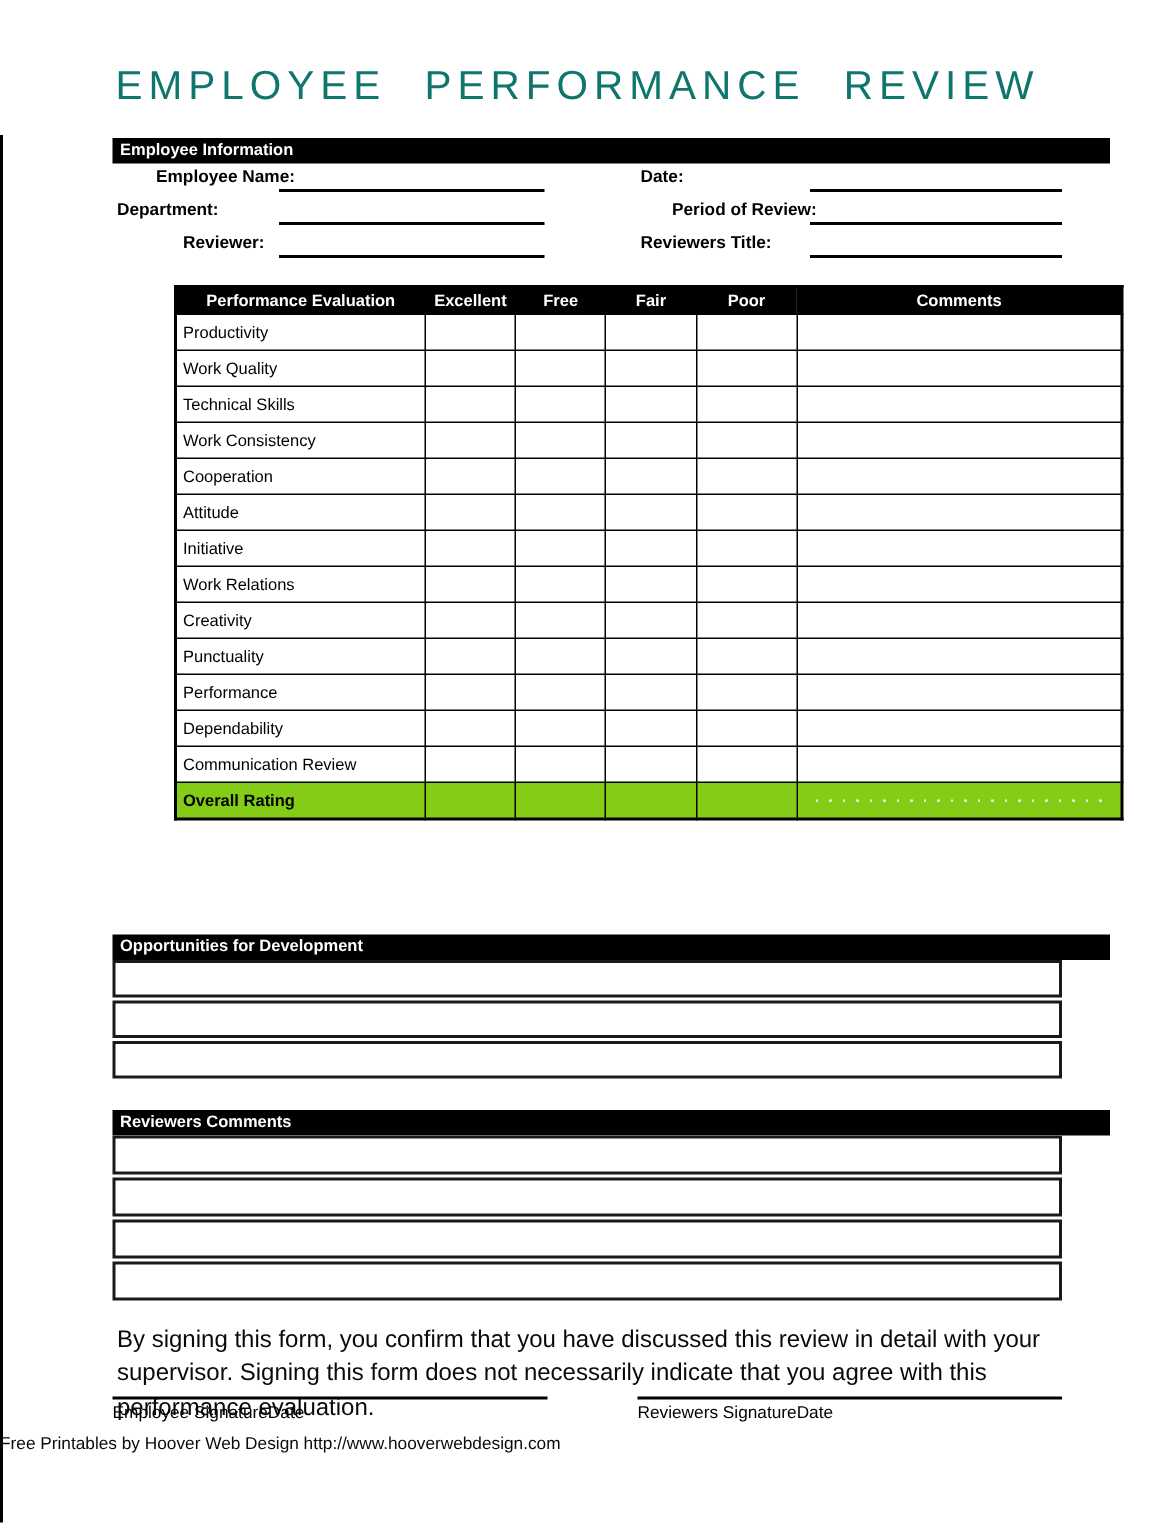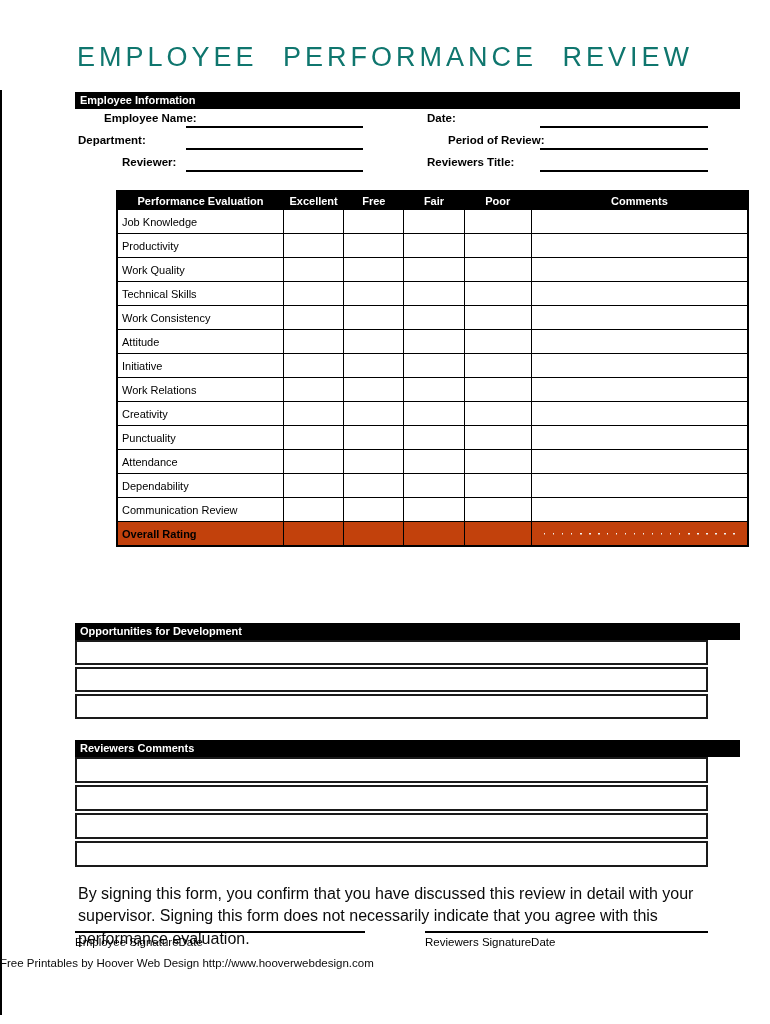--- a/index.html
+++ b/index.html
@@ -35,21 +35,21 @@
   }
   table.eval-table th {
     background:#000; color:#fff; font-size:11px; font-weight:bold;
     height:17px; padding:0; border:1px solid #000;
   }
   table.eval-table td {
     border:1.5px solid #000; height:23px; font-size:11px; padding:0 0 0 4px;
     vertical-align:middle; background:#fff;
   }
   table.eval-table tr.summary-row td {
-    background:#c2410c; }
+    background:#84cc16; }
   table.eval-table tr.summary-row td.criterion { font-weight:bold; }
   table.eval-table tr.summary-row td.comments-cell {
     background-image:repeating-linear-gradient(90deg,#f2f2f2 0 1.5px, transparent 1.5px 9px);
     background-size:calc(100% - 20px) 1.5px; background-position:12px center; background-repeat:no-repeat;
   }
   
   .blank-box {
     position:absolute; left:75px; width:633px; box-sizing:border-box;
     border:2px solid #1a1a1a; background:#fff;
   }
@@ -107,28 +107,20 @@
       <th>Performance Evaluation</th>
       <th>Excellent</th>
       <th>Free</th>
       <th>Fair</th>
       <th>Poor</th>
       <th>Comments</th>
     </tr>
   </thead>
   <tbody>
     <tr>
-        <td class="criterion">Job Knowledge</td>
-        <td></td>
-        <td></td>
-        <td></td>
-        <td></td>
-        <td class="comments-cell"></td>
-      </tr>
-    <tr>
         <td class="criterion">Productivity</td>
         <td></td>
         <td></td>
         <td></td>
         <td></td>
         <td class="comments-cell"></td>
       </tr>
     <tr>
         <td class="criterion">Work Quality</td>
         <td></td>
@@ -147,20 +139,28 @@
       </tr>
     <tr>
         <td class="criterion">Work Consistency</td>
         <td></td>
         <td></td>
         <td></td>
         <td></td>
         <td class="comments-cell"></td>
       </tr>
     <tr>
+        <td class="criterion">Cooperation</td>
+        <td></td>
+        <td></td>
+        <td></td>
+        <td></td>
+        <td class="comments-cell"></td>
+      </tr>
+    <tr>
         <td class="criterion">Attitude</td>
         <td></td>
         <td></td>
         <td></td>
         <td></td>
         <td class="comments-cell"></td>
       </tr>
     <tr>
         <td class="criterion">Initiative</td>
         <td></td>
@@ -187,21 +187,21 @@
       </tr>
     <tr>
         <td class="criterion">Punctuality</td>
         <td></td>
         <td></td>
         <td></td>
         <td></td>
         <td class="comments-cell"></td>
       </tr>
     <tr>
-        <td class="criterion">Attendance</td>
+        <td class="criterion">Performance</td>
         <td></td>
         <td></td>
         <td></td>
         <td></td>
         <td class="comments-cell"></td>
       </tr>
     <tr>
         <td class="criterion">Dependability</td>
         <td></td>
         <td></td>

